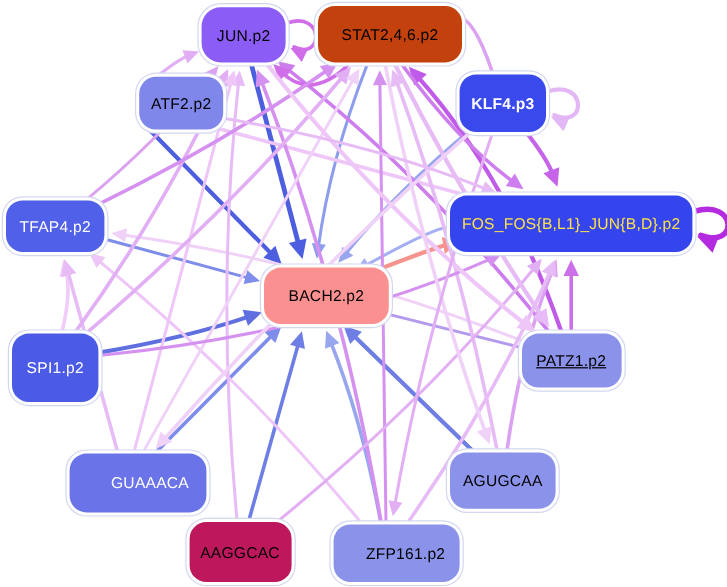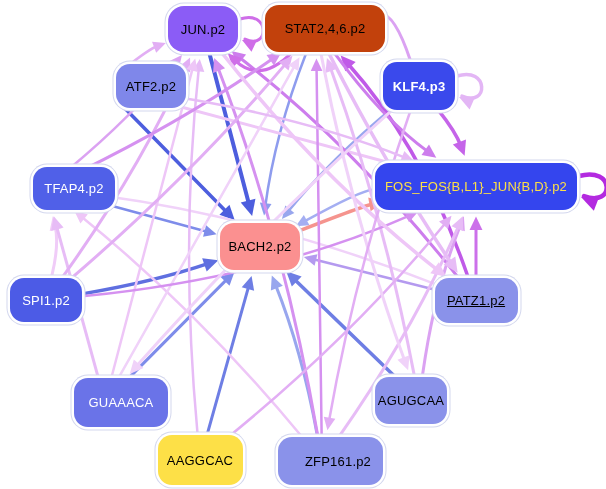--- a/index.html
+++ b/index.html
@@ -141,41 +141,41 @@
       </div>
       <div class="node" style="left: 265px; top: 4.5px; width: 120px; height: 47px; background: #c2410c; color: rgb(0, 0, 0);">
         <span>STAT2,4,6.p2</span>
       </div>
       <div class="node" style="left: 68px; top: 64px; width: 70px; height: 44px; background: rgb(127, 135, 234); color: rgb(0, 0, 0); margin-left: 48px;">
         <span>ATF2.p2</span>
       </div>
       <div class="node" style="left: 383px; top: 62px; width: 72px; height: 48px; background: rgb(58, 73, 236); color: rgb(255, 255, 255); font-weight: bold;">
         <span>KLF4.p3</span>
       </div>
-      <div class="node" style="left: 5px; top: 166.5px; width: 82px; height: 43px; background: rgb(80, 96, 232); color: rgb(255, 255, 255); margin-left: 28px;">
+      <div class="node" style="left: 5px; top: 166.5px; width: 82px; height: 43px; background: rgb(80, 96, 232); color: rgb(255, 255, 255);">
         <span>TFAP4.p2</span>
       </div>
       <div class="node" style="left: 375px; top: 162.5px; width: 202px; height: 47px; background: rgb(52, 69, 238); color: #fde047;">
         <span>FOS_FOS{B,L1}_JUN{B,D}.p2</span>
       </div>
-      <div class="node" style="left: 220px; top: 222.5px; width: 80px; height: 47px; background: rgb(251, 144, 144); color: rgb(0, 0, 0);">
+      <div class="node" style="left: 220px; top: 222.5px; width: 104px; height: 47px; background: rgb(251, 144, 144); color: rgb(0, 0, 0);">
         <span>BACH2.p2</span>
       </div>
-      <div class="node" style="left: 10px; top: 278px; width: 72px; height: 44px; background: rgb(76, 91, 230); color: rgb(255, 255, 255);">
+      <div class="node" style="left: 10px; top: 278px; width: 72px; height: 57px; background: rgb(76, 91, 230); color: rgb(255, 255, 255);">
         <span>SPI1.p2</span>
       </div>
       <div class="node" style="left: 434.5px; top: 277.5px; width: 83px; height: 45px; background: rgb(138, 146, 234); color: rgb(0, 0, 0); text-decoration: underline;">
         <span>PATZ1.p2</span>
       </div>
-      <div class="node" style="left: 74px; top: 377.5px; width: 94px; height: 49px; background: rgb(106, 115, 232); color: rgb(255, 255, 255);">
+      <div class="node" style="left: 58px; top: 377.5px; width: 94px; height: 49px; background: rgb(106, 115, 232); color: rgb(255, 255, 255); padding-left: 20px;">
         <span>GUAAACA</span>
       </div>
-      <div class="node" style="left: 375px; top: 376.5px; width: 72px; height: 47px; background: rgb(138, 146, 234); color: rgb(0, 0, 0);">
+      <div class="node" style="left: 375px; top: 376.5px; width: 88px; height: 47px; background: rgb(138, 146, 234); color: rgb(0, 0, 0);">
         <span>AGUGCAA</span>
       </div>
-      <div class="node" style="left: 157.5px; top: 435px; width: 85px; height: 50px; background: #fde047; color: rgb(0, 0, 0);">
+      <div class="node" style="left: 157.5px; top: 435px; width: 85px; height: 50px; background: #be185d; color: rgb(0, 0, 0);">
         <span>AAGGCAC</span>
       </div>
       <div class="node" style="left: 277.5px; top: 437px; width: 89px; height: 48px; background: rgb(138, 146, 234); color: rgb(0, 0, 0); padding-left: 16px;">
         <span>ZFP161.p2</span>
       </div>
     </div>
 </div>
 
 </body></html>

